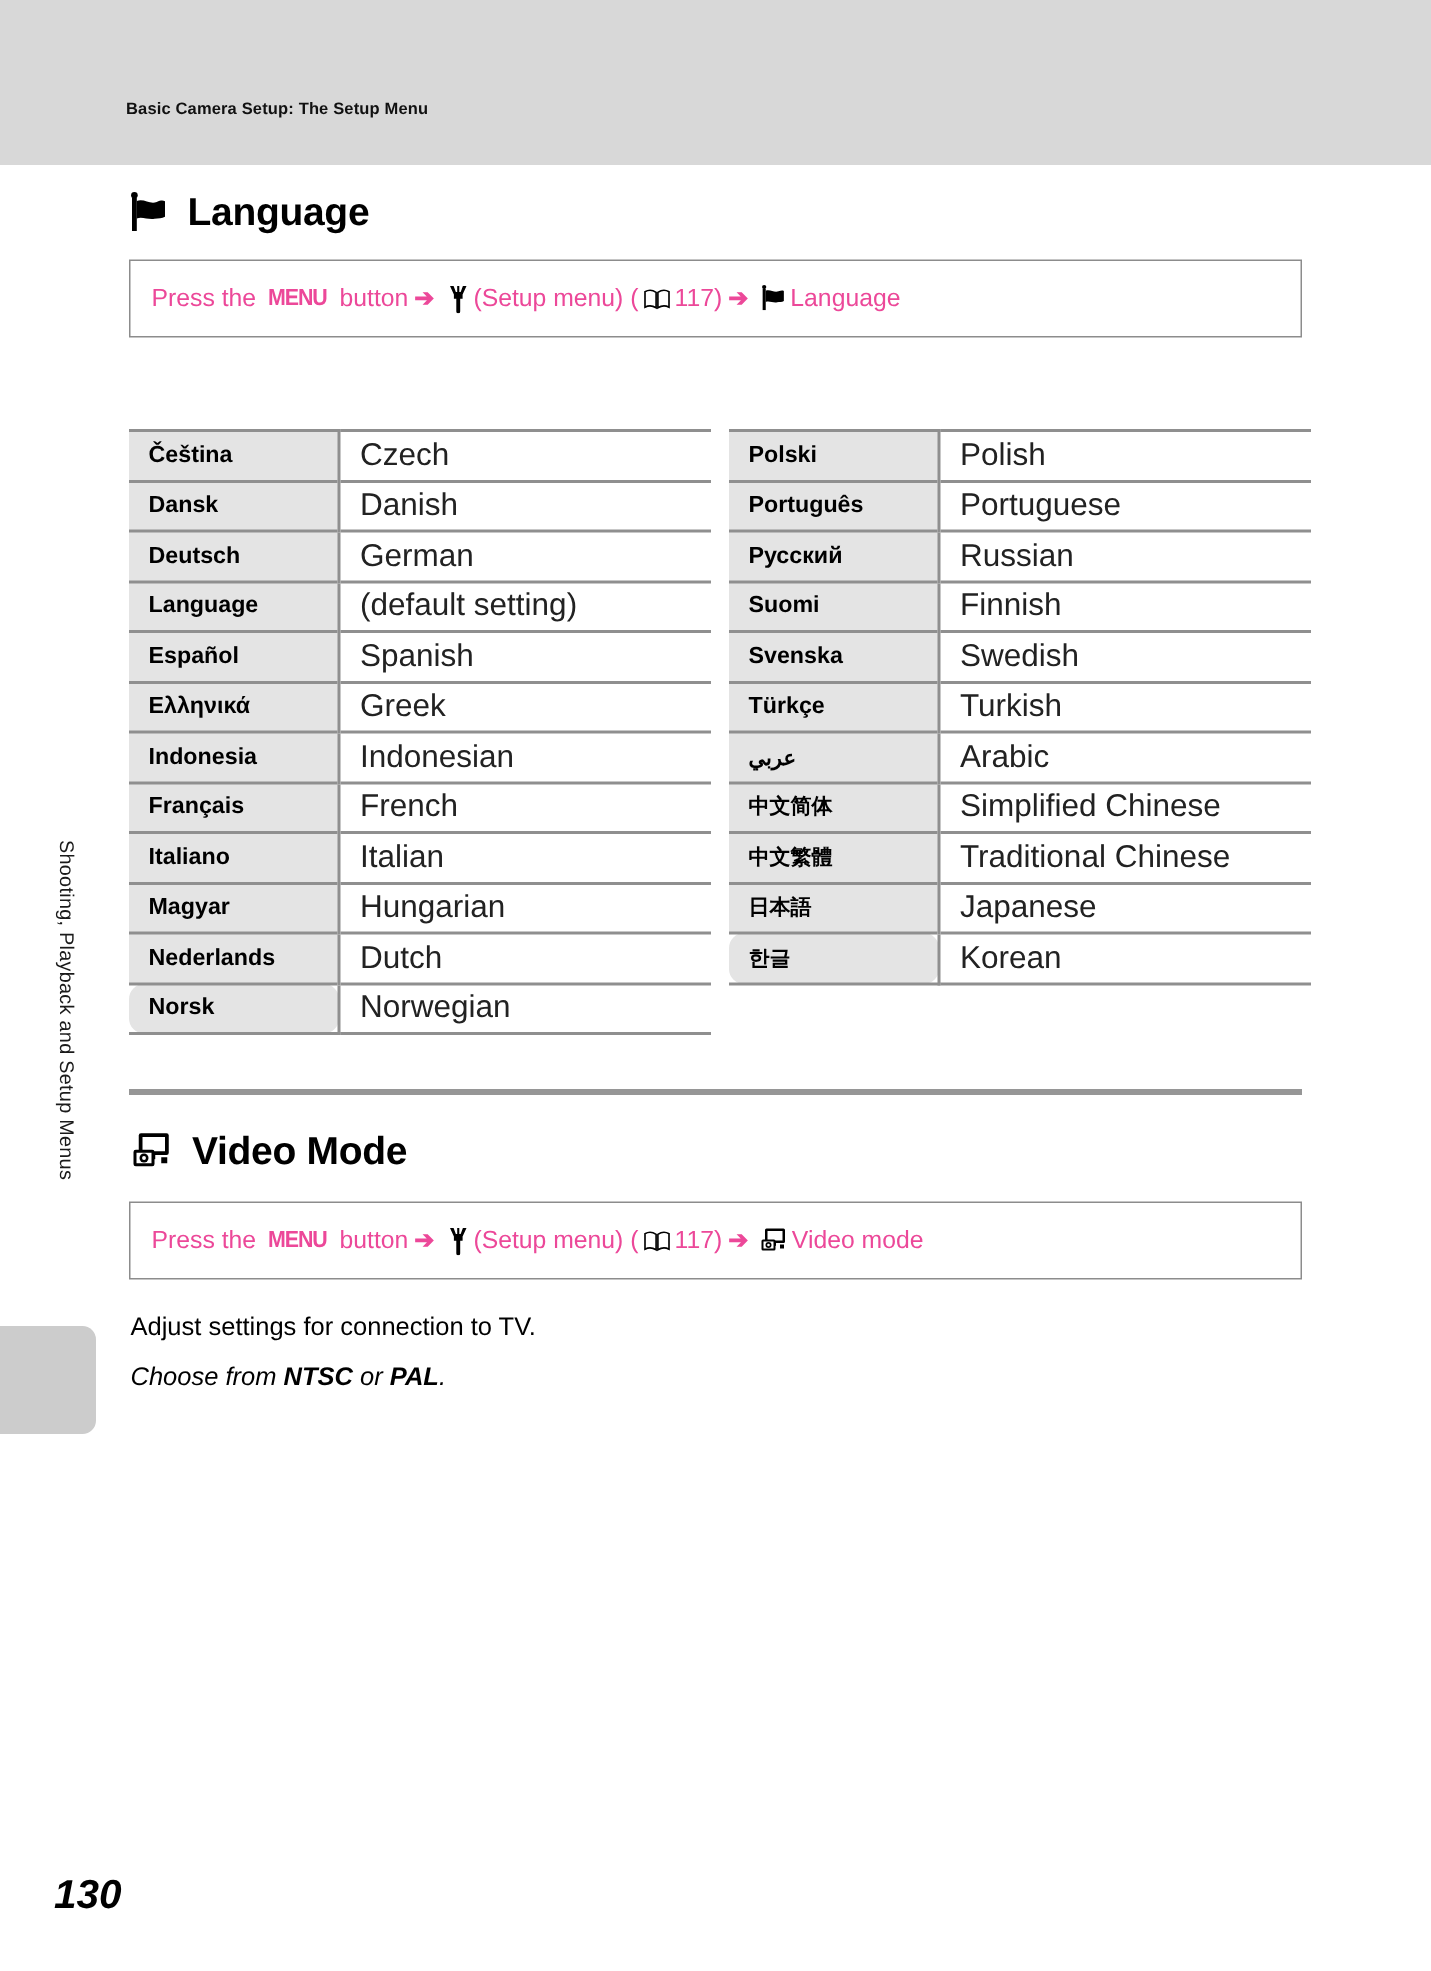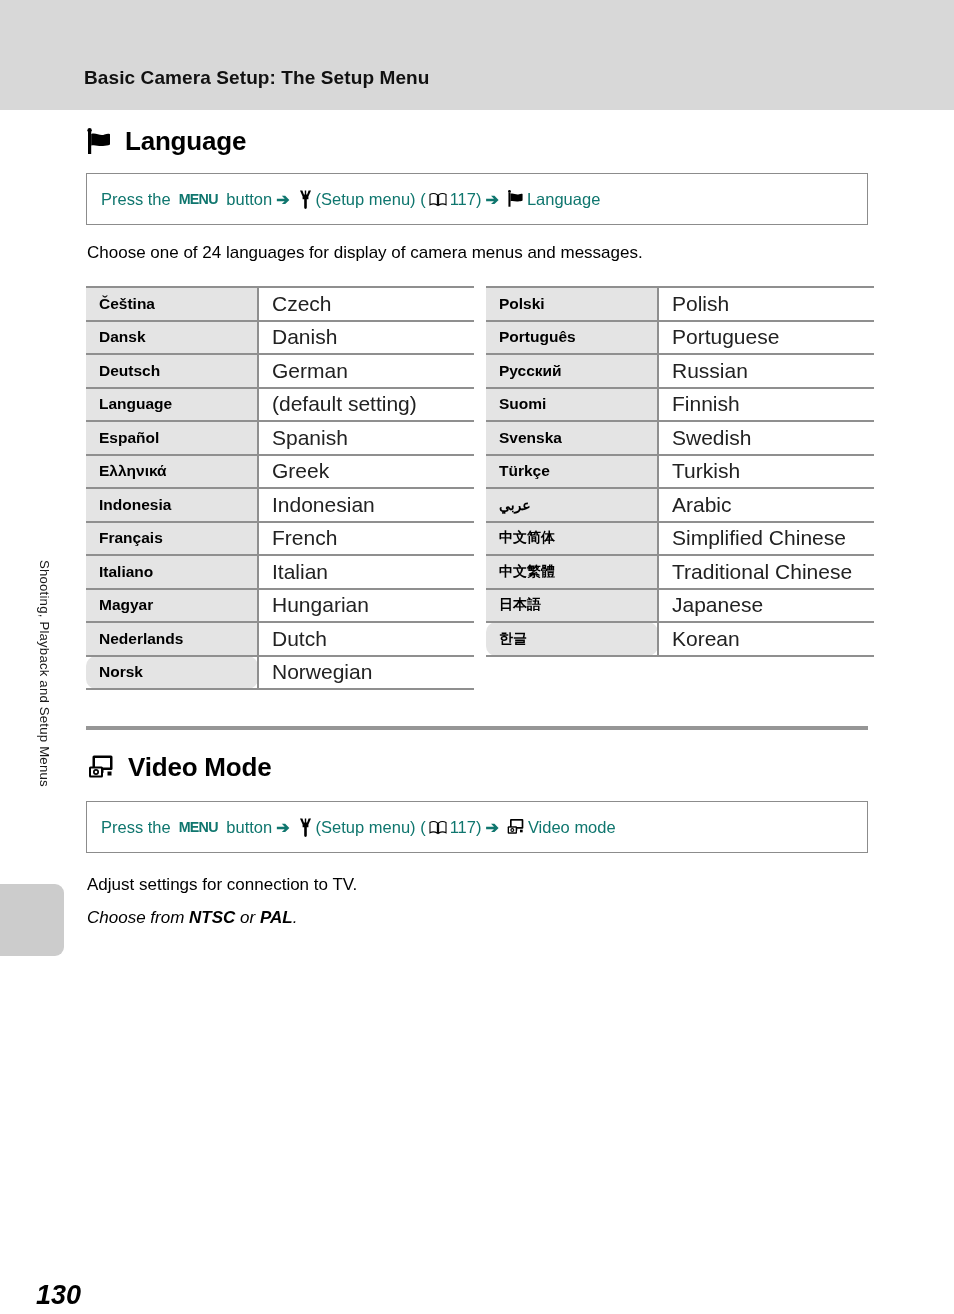--- a/index.html
+++ b/index.html
@@ -21,21 +21,21 @@
   
   .header-bar {
     position: absolute;
     left: 0; top: 0;
     width: 954px; height: 110px;
     background: #d8d8d8;
   }
   .header-title {
     position: absolute;
     left: 84px; top: 67px;
-    font-size: 19px;
+    font-size: 11px;
     font-weight: 700;
     letter-spacing: 0.1px;
     color: #111111;
     white-space: nowrap;
     text-align: center;
   }
 
   
   .side-label {
     position: absolute;
@@ -78,21 +78,21 @@
   .cmd-box {
     position: absolute;
     border: 1px solid #8c8c8c;
     background: #ffffff;
     display: flex;
     align-items: center;
     padding: 0 14px;
   }
   .cmd-line {
     font-size: 16.5px;
-    color: #0f766e;
+    color: #ec4899;
     white-space: nowrap;
     display: flex;
     align-items: center;
     gap: 0px;
   }
   .cmd-line .seg { display: inline-block; }
   .menu-key {
     font-family: "Liberation Sans", sans-serif;
     font-weight: 700;
     font-size: 15.5px;
@@ -122,21 +122,21 @@
   }
   .lang-table td {
     height: 33.5px;
     padding: 0 0 0 13px;
     border-top: 2px solid #8f8f8f;
     border-bottom: 0;
     vertical-align: middle;
   }
   .lang-table tr:last-child td { border-bottom: 2px solid #8f8f8f; border-radius: 10px; }
   .lang-table td.native {
-    width: 172px;
+    width: 140px;
     background: #e4e4e4;
     font-weight: 700;
     font-size: 15.5px;
     border-right: 2px solid #8f8f8f;
     color: #000;
   }
   .lang-table td.english {
     background: #ffffff;
     font-size: 21px;
     color: #222;
@@ -150,21 +150,21 @@
     top: 726px;
     width: 782px;
     height: 4px;
     background: #969696;
   }
 
   
   .page-num {
     position: absolute;
     left: 36px;
-    top: 1280px;
+    top: 1248px;
     font-size: 27px;
     font-style: italic;
     font-weight: 700;
     color: #000;
   }
 </style>
 </head>
 <body>
 
 <div id="page">
@@ -221,21 +221,20 @@
           <rect x="2" y="4" width="3.2" height="22" fill="#000"></rect>
           <circle cx="3.6" cy="2.2" r="2.2" fill="#000"></circle>
           <path d="M5.2 6 C10 4.2 14 8.5 18.5 6.6 C21 5.6 22.6 5.4 24 6.2
                    L24 16.5 C22 17.8 19.6 17.4 17 17.9 C13 18.7 9 16.3 5.2 17.6 Z" fill="#000"></path>
         </svg>
       </span>
       <span class="seg">Language</span>
     </div>
   </div>
 
-  <div class="body-text" style="left:87px; top:243px;">Choose one of 24 languages for display of camera menus and messages.</div>
 
   <table class="lang-table" style="left:86px; top:286px;">
     <tbody id="tbl-left">
         <tr>
           <td class="native">Čeština</td>
           <td class="english">Czech</td>
         </tr>
         <tr>
           <td class="native">Dansk</td>
           <td class="english">Danish</td>

